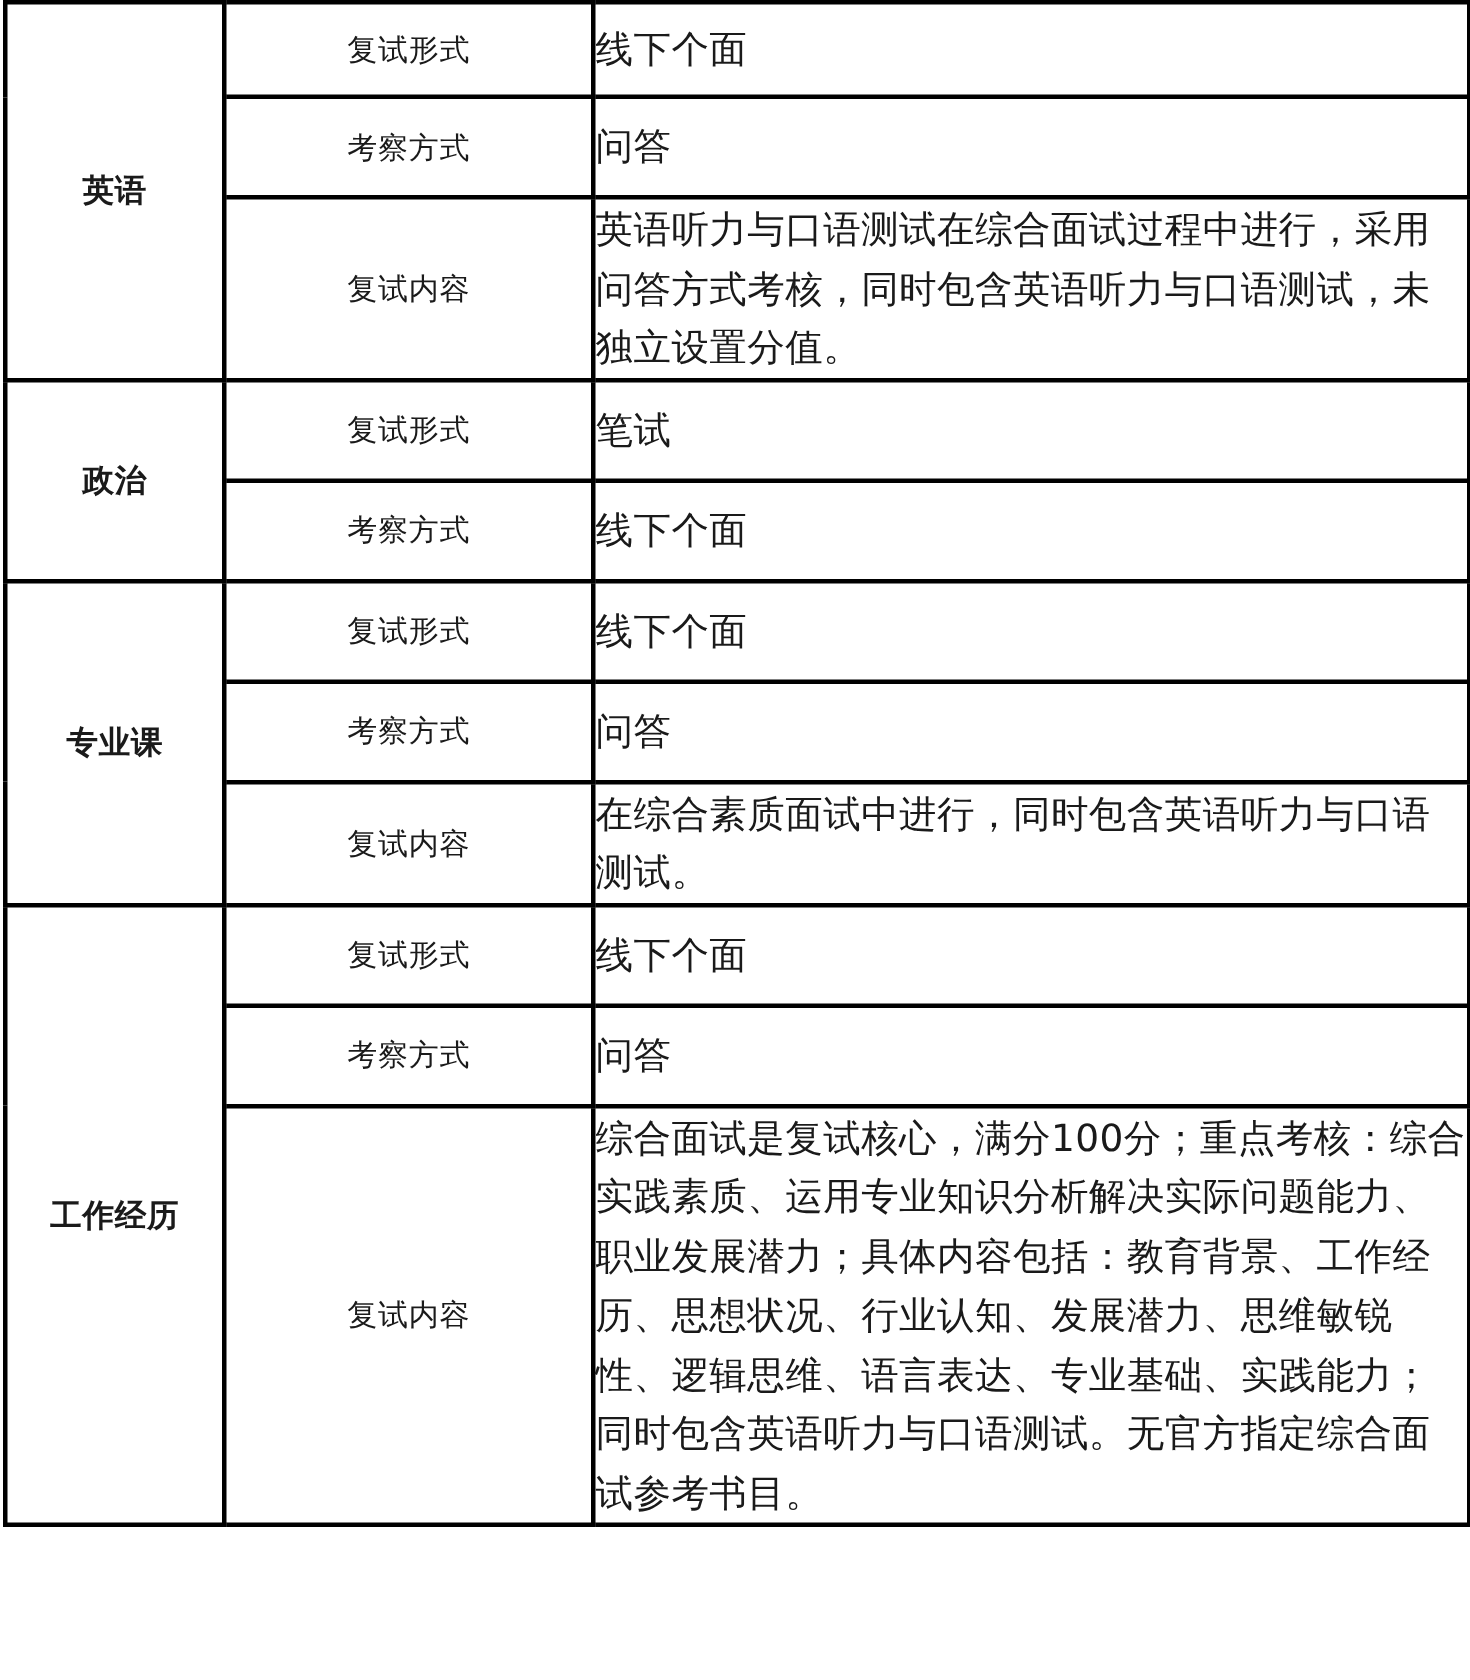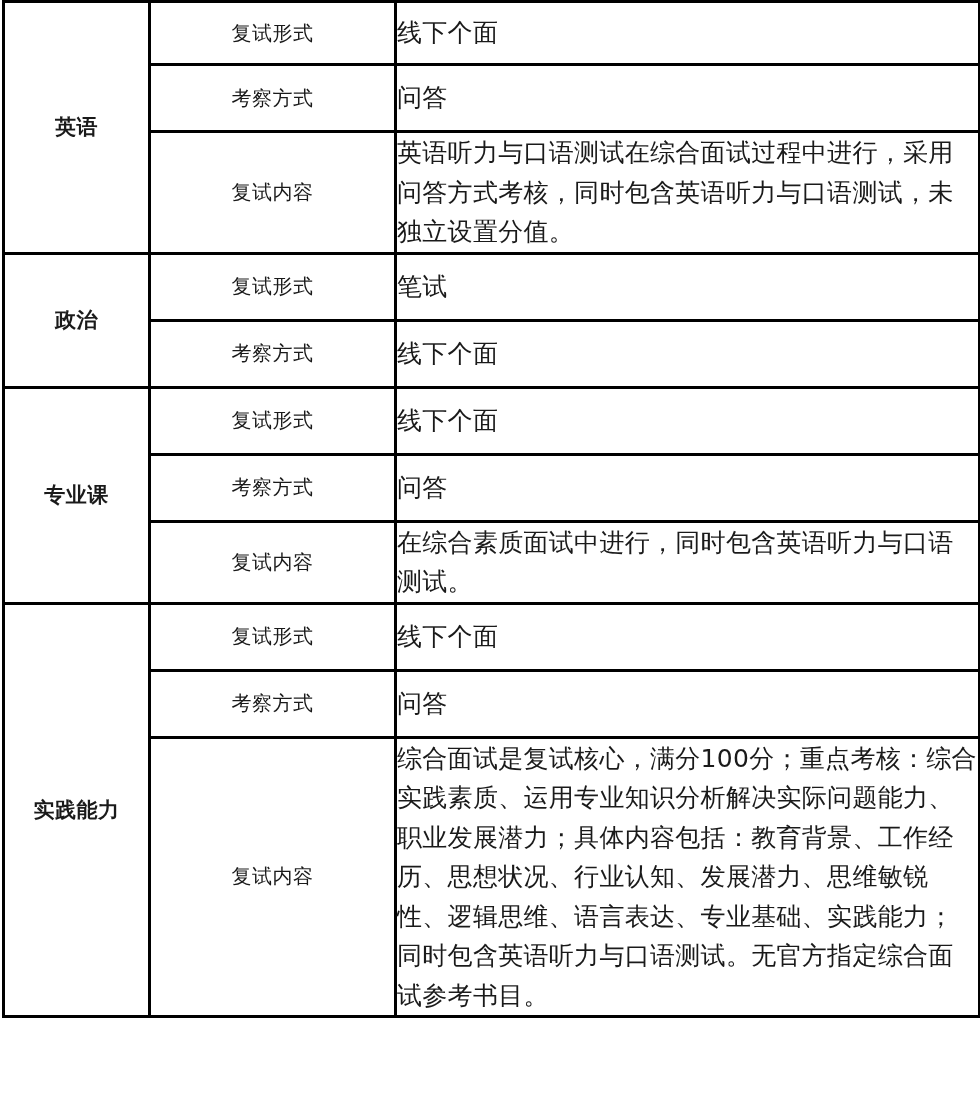--- a/index.html
+++ b/index.html
@@ -106,21 +106,21 @@
     <tr>
       <td class="aspect-cell row-mid">考察方式</td>
       <td class="value-cell short">问答</td>
     </tr>
     <tr>
       <td class="aspect-cell">复试内容</td>
       <td class="value-cell">在综合素质面试中进行，同时包含英语听力与口语测试。</td>
     </tr>
 
     <tr>
-      <td class="subject-cell" rowspan="3">实践能力</td>
+      <td class="subject-cell" rowspan="3">工作经历</td>
       <td class="aspect-cell row-mid">复试形式</td>
       <td class="value-cell short">线下个面</td>
     </tr>
     <tr>
       <td class="aspect-cell row-mid">考察方式</td>
       <td class="value-cell short">问答</td>
     </tr>
     <tr>
       <td class="aspect-cell">复试内容</td>
       <td class="value-cell">综合面试是复试核心，满分100分；重点考核：综合实践素质、运用专业知识分析解决实际问题能力、职业发展潜力；具体内容包括：教育背景、工作经历、思想状况、行业认知、发展潜力、思维敏锐性、逻辑思维、语言表达、专业基础、实践能力；同时包含英语听力与口语测试。无官方指定综合面试参考书目。</td>

